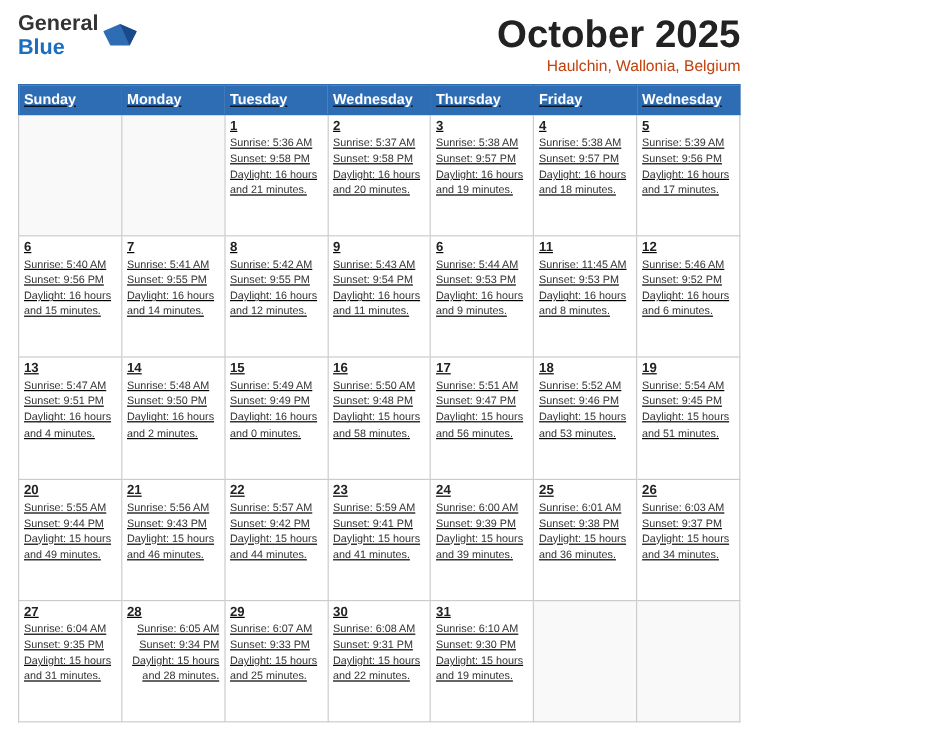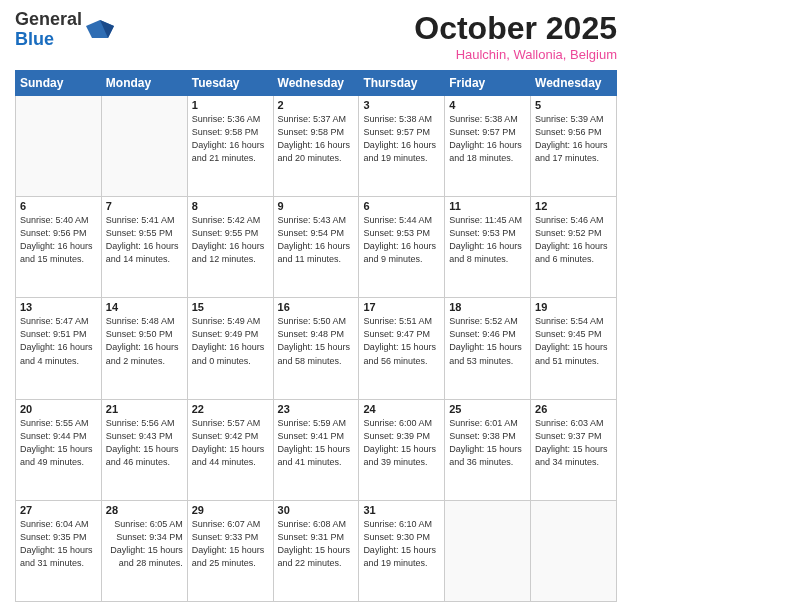--- a/index.html
+++ b/index.html
@@ -51,28 +51,29 @@
     .title-block {
       text-align: right;
     }
     .month-title {
       font-size: 32px;
       font-weight: bold;
       color: #222;
     }
     .location {
       font-size: 13px;
-      color: #ec4899;
+      color: #c2410c;
     }
     .calendar {
       flex: 1;
       border: 1px solid #ccc;
       border-collapse: collapse;
       width: 100%;
       table-layout: fixed;
+      text-decoration: underline;
     }
     .calendar th {
       background-color: #2e6db4;
       color: #fff;
       font-size: 12px;
       font-weight: bold;
       padding: 5px 4px;
       text-align: left;
       border: 1px solid #2e6db4;
     }

